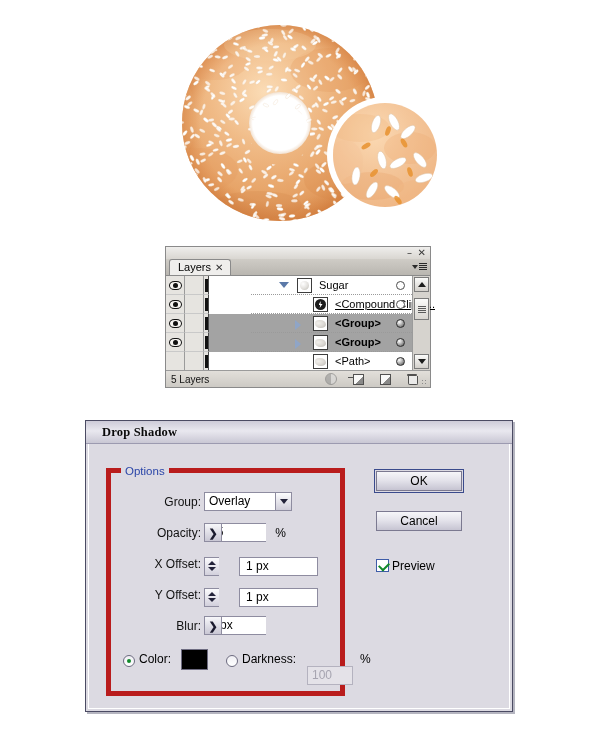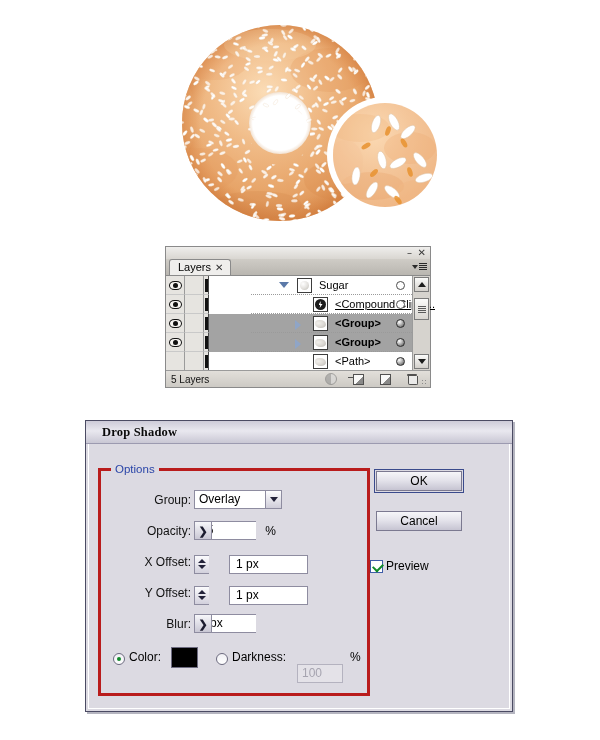--- a/index.html
+++ b/index.html
@@ -268,23 +268,23 @@
     box-sizing: border-box;
   }
   .dlg-title span {
     margin-left: 16px; font-weight: bold; font-size: 12.5px;
     font-family: "Liberation Serif", serif; color: #0a0a0a;
     letter-spacing: .2px;
   }
   .dlg-content { position: absolute; left: 0; right: 0; top: 24px; bottom: 0; }
 
   .groupbox {
-    position: absolute; left: 12px; top: 23px;
-    width: 272px; height: 228px;
-    border: 3px solid #b91c1c;
+    position: absolute; left: 20px; top: 23px;
+    width: 239px; height: 228px;
+    border: 5px solid #b91c1c;
     box-sizing: border-box;
   }
   .groupbox-legend {
     position: absolute; left: 10px; top: -8px;
     background: #dcdae2; padding: 0 4px;
     color: #2a45a8; font-size: 11.5px;
   }
 
   .frow { position: absolute; left: 0; width: 272px; height: 22px; display: block; }
   .flabel {
@@ -380,21 +380,21 @@
   .btn {
     position: absolute;
     width: 86px; height: 20px;
     background: linear-gradient(to bottom, #f6f6f9 0%, #e3e2ea 48%, #c6c4d2 100%);
     border: 1px solid #7b7990;
     box-sizing: border-box;
     font-size: 12px; line-height: 18px; text-align: center;
     color: #000;
   }
   .btn.default { outline: 1px solid #3a4a8c; outline-offset: 1px; }
-  .checkrow { position: absolute; left: 284px; top: 114px; display: flex; align-items: center; gap: 3px; }
+  .checkrow { position: absolute; left: 290px; top: 114px; display: flex; align-items: flex-start; gap: 3px; }
   .checkbox {
     width: 13px; height: 13px; background: #fff;
     border: 1px solid #3e5ca8; box-sizing: border-box;
     position: relative;
   }
   .checkbox.on::after {
     content: ""; position: absolute; left: 2px; top: 2px;
     width: 8px; height: 5px;
     border-left: 2px solid #11892b; border-bottom: 2px solid #11892b;
     transform: rotate(-45deg);

